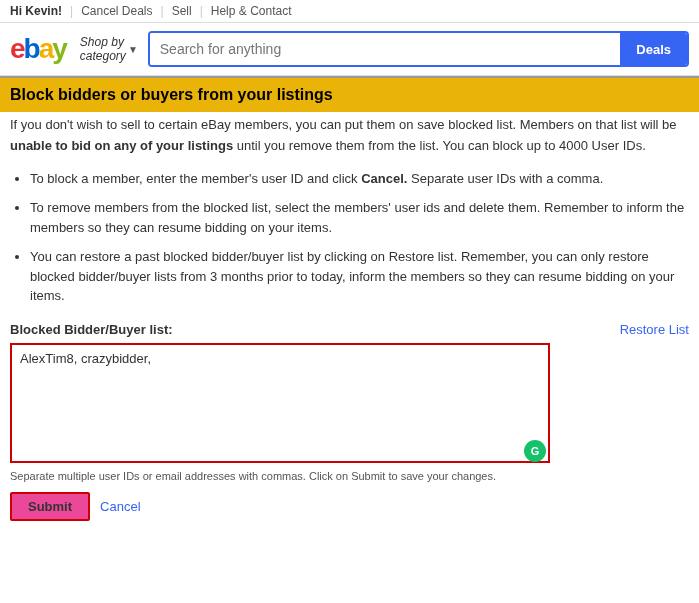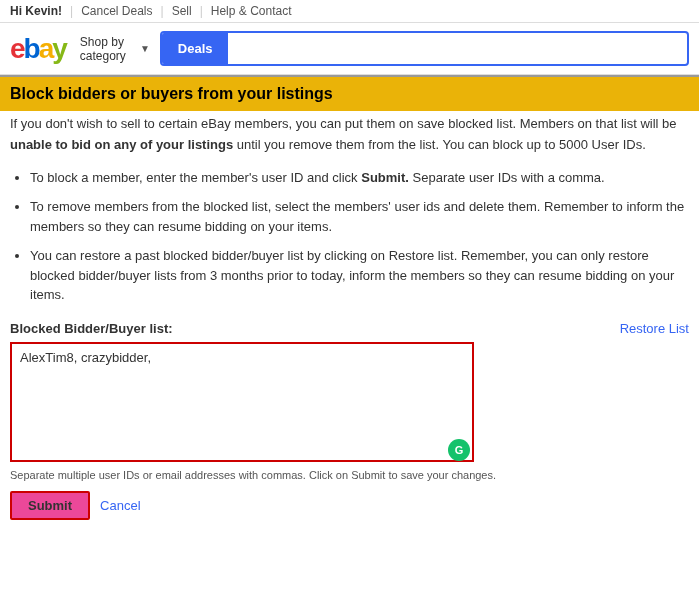--- a/index.html
+++ b/index.html
@@ -41,21 +41,22 @@
     .ebay-logo span:nth-child(3) { color: #f5af02; }
     .ebay-logo span:nth-child(4) { color: #86b817; }
 
     .shop-by {
       display: flex;
       align-items: center;
       font-size: 12px;
       color: #333;
       cursor: pointer;
       white-space: nowrap;
-      gap: 14px;
+      gap: 2px;
+      font-style: italic;
     }
     .shop-by .chevron {
       font-size: 10px;
       color: #555;
     }
 
     .search-bar {
       display: flex;
       flex: 1;
       border: 2px solid #3665f3;
@@ -132,21 +133,21 @@
     .restore-link {
       color: #3665f3;
       text-decoration: none;
       font-size: 13px;
       cursor: pointer;
       padding-left: 24px;
     }
 
     .blocked-textarea-wrapper {
       position: relative;
-      width: 464px;
+      width: 540px;
     }
     .blocked-textarea {
       width: 100%;
       height: 120px;
       border: 2px solid #c00;
       padding: 6px 8px;
       font-size: 13px;
       color: #333;
       resize: none;
       outline: none;
@@ -216,36 +217,37 @@
     <span>e</span>
       <span>b</span>
       <span>a</span>
       <span>y</span>
   </div>
   <div class="shop-by">
     <span>Shop by<br>category</span>
     <span class="chevron">▼</span>
   </div>
   <div class="search-bar">
+    <input class="search-input" type="text" placeholder="Search for anything" style="">
     <button class="search-btn">Deals</button>
   </div>
 </div>
 
 <div class="content">
   <div class="page-title-bar">
     <h1>Block bidders or buyers from your listings</h1>
   </div>
 
   <p class="intro-text">
-    <span>If you don't wish to sell to certain eBay members, you can put them on save blocked list. Members on that list will be </span><strong>unable to bid on any of your listings</strong><span> until you remove them from the list. You can block up to 5000 User IDs.</span>
+    <span>If you don't wish to sell to certain eBay members, you can put them on save blocked list. Members on that list will be </span><strong>unable to bid on any of your listings</strong><span> until you remove them from the list. You can block up to 4000 User IDs.</span>
   </p>
 
   <ul class="instructions">
     <li>
-      <span>To block a member, enter the member's user ID and click <strong>Submit.</strong> Separate user IDs with a comma.</span>
+      <span>To block a member, enter the member's user ID and click <strong>Cancel.</strong> Separate user IDs with a comma.</span>
     </li>
     <li>
       <span>To remove members from the blocked list, select the members' user ids and delete them. Remember to inform the members so they can resume bidding on your items.</span>
     </li>
     <li>
       <span>You can restore a past blocked bidder/buyer list by clicking on Restore list. Remember, you can only restore blocked bidder/buyer lists from 3 months prior to today, inform the members so they can resume bidding on your items.</span>
     </li>
   </ul>
 
   <div class="blocked-section">

